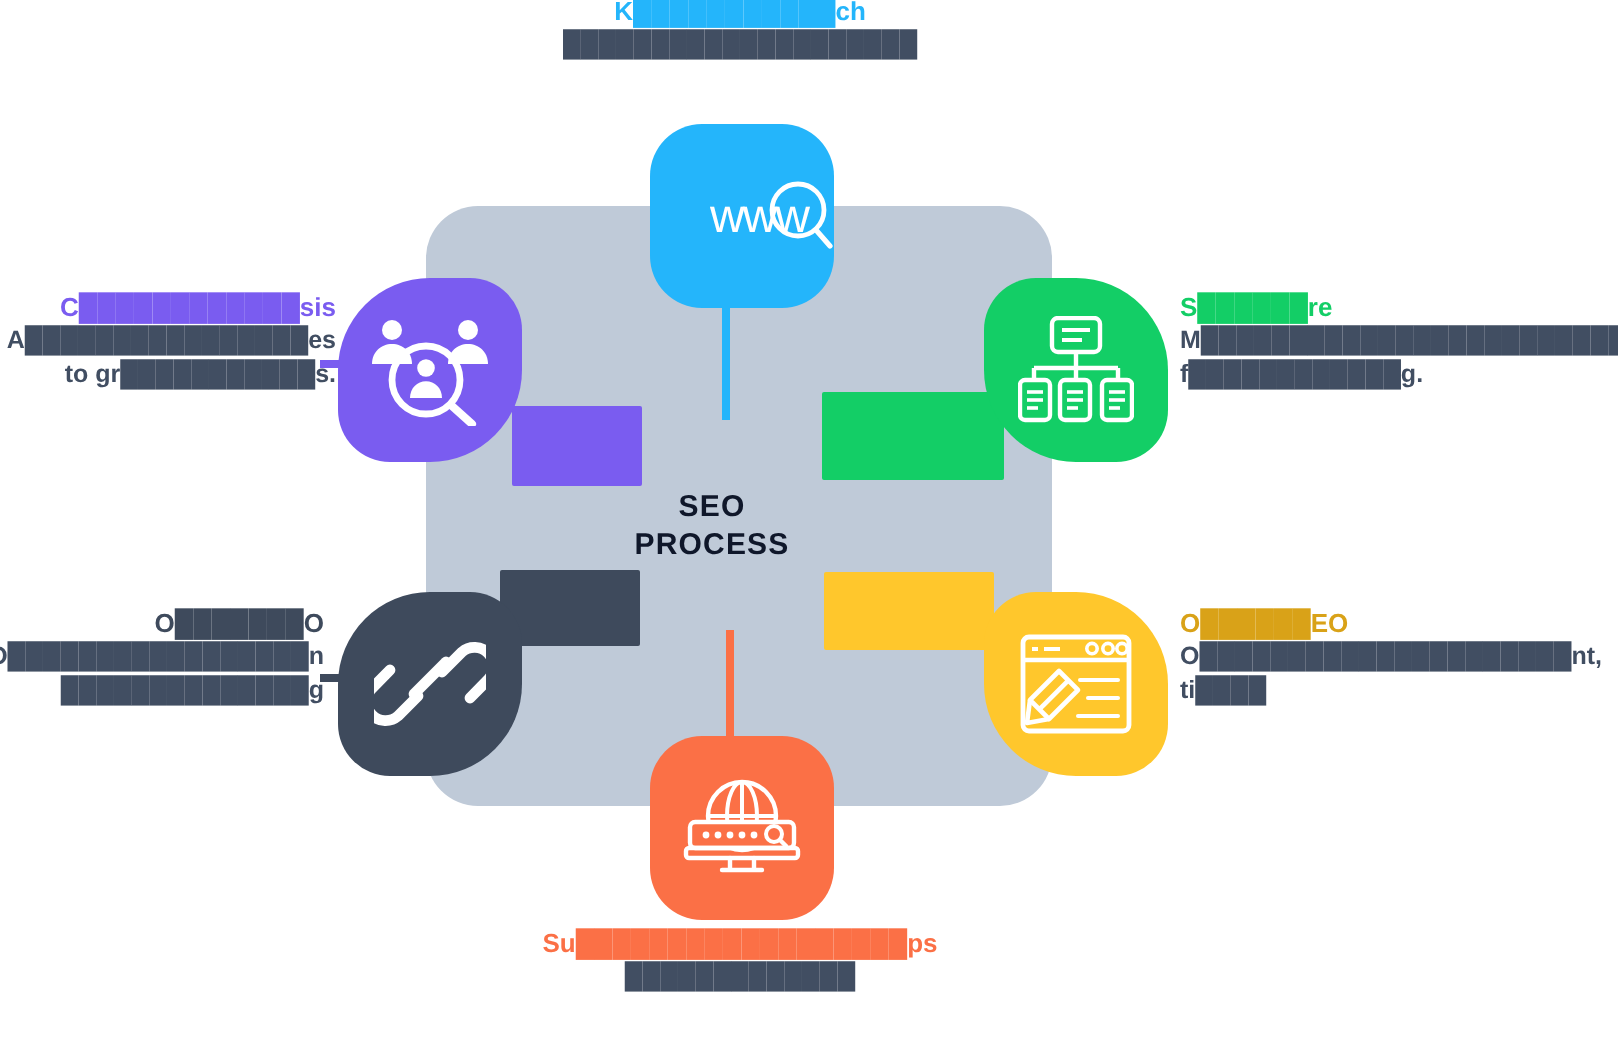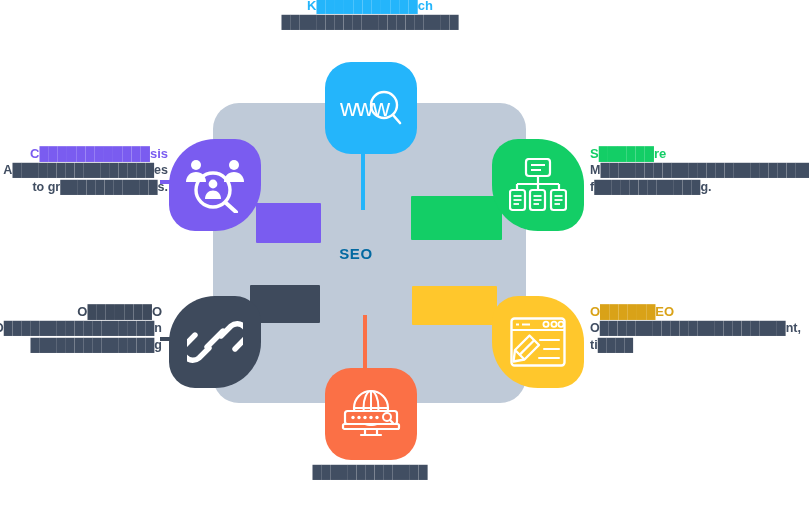--- a/index.html
+++ b/index.html
@@ -16,21 +16,21 @@
   .center-panel{
     position:absolute;
     left:213px;top:103px;width:313px;height:300px;
     background:#bfcad8;
     border-radius:26px;
   }
   .center-label{
     position:absolute;
     left:213px;top:244px;width:286px;
     text-align:center;
-    color:#0369a1;
+    color:#0f172a;
     font-size:15px;font-weight:bold;letter-spacing:.6px;
     line-height:19px;
   }
 
   
   .spoke{position:absolute;}
   .spoke-v{width:4px;}
   .spoke-h{height:4px;}
 
   
@@ -71,21 +71,21 @@
   <div class="spoke spoke-h" style="left:160px;top:180px;width:60px;background:#7a5cf0;"></div>
   <div class="spoke spoke-h" style="left:520px;top:180px;width:60px;background:#13ce66;"></div>
   <div class="spoke spoke-h" style="left:160px;top:337px;width:60px;background:#3e4a5c;"></div>
   <div class="spoke spoke-h" style="left:520px;top:337px;width:60px;background:#ffc72c;"></div>
 
   <div class="bar" style="left:256px;top:203px;width:65px;height:40px;background:#7a5cf0;"></div>
   <div class="bar" style="left:411px;top:196px;width:91px;height:44px;background:#13ce66;"></div>
   <div class="bar" style="left:250px;top:285px;width:70px;height:38px;background:#3e4a5c;"></div>
   <div class="bar" style="left:412px;top:286px;width:85px;height:39px;background:#ffc72c;"></div>
 
-  <div class="node" style="left:325px;top:62px;background:#24b5fb;">
+  <div class="node" style="left:325px;top:62px;background:#24b5fb;justify-content:flex-end;">
     <svg width="62" height="40" viewBox="0 0 62 40">
       <text x="0" y="28" font-family="'Liberation Sans',sans-serif" font-size="24" font-weight="400" fill="#ffffff" letter-spacing="-1">www</text>
       <circle cx="44" cy="17" r="13" fill="none" stroke="#ffffff" stroke-width="2.4"></circle>
       <line x1="53" y1="27" x2="60" y2="35" stroke="#ffffff" stroke-width="2.6" stroke-linecap="round"></line>
     </svg>
   </div>
 
   <div class="node" style="left:169px;top:139px;background:#7a5cf0;border-radius:46px 26px 46px 26px;">
     <svg width="62" height="56" viewBox="0 0 62 56">
       <g fill="#ffffff">
@@ -204,20 +204,22 @@
     <div class="body">██████████████g</div>
   </div>
 
   <div class="callout t-left" style="left:590px;top:304px;width:222px;">
     <div class="title" style="color:#d9a218;">O██████EO</div>
     <div class="body">O█████████████████████nt,</div>
     <div class="body">ti████</div>
   </div>
 
   <div class="callout t-center" style="left:190px;top:464px;width:360px;">
+    <div class="title" style="color:#fb7046;">Su██████████████████ps</div>
     <div class="body">█████████████</div>
   </div>
 
   <div class="center-label">
     <div>SEO</div>
+    <div>PROCESS</div>
   </div>
 
 </div>
 
 </body></html>

